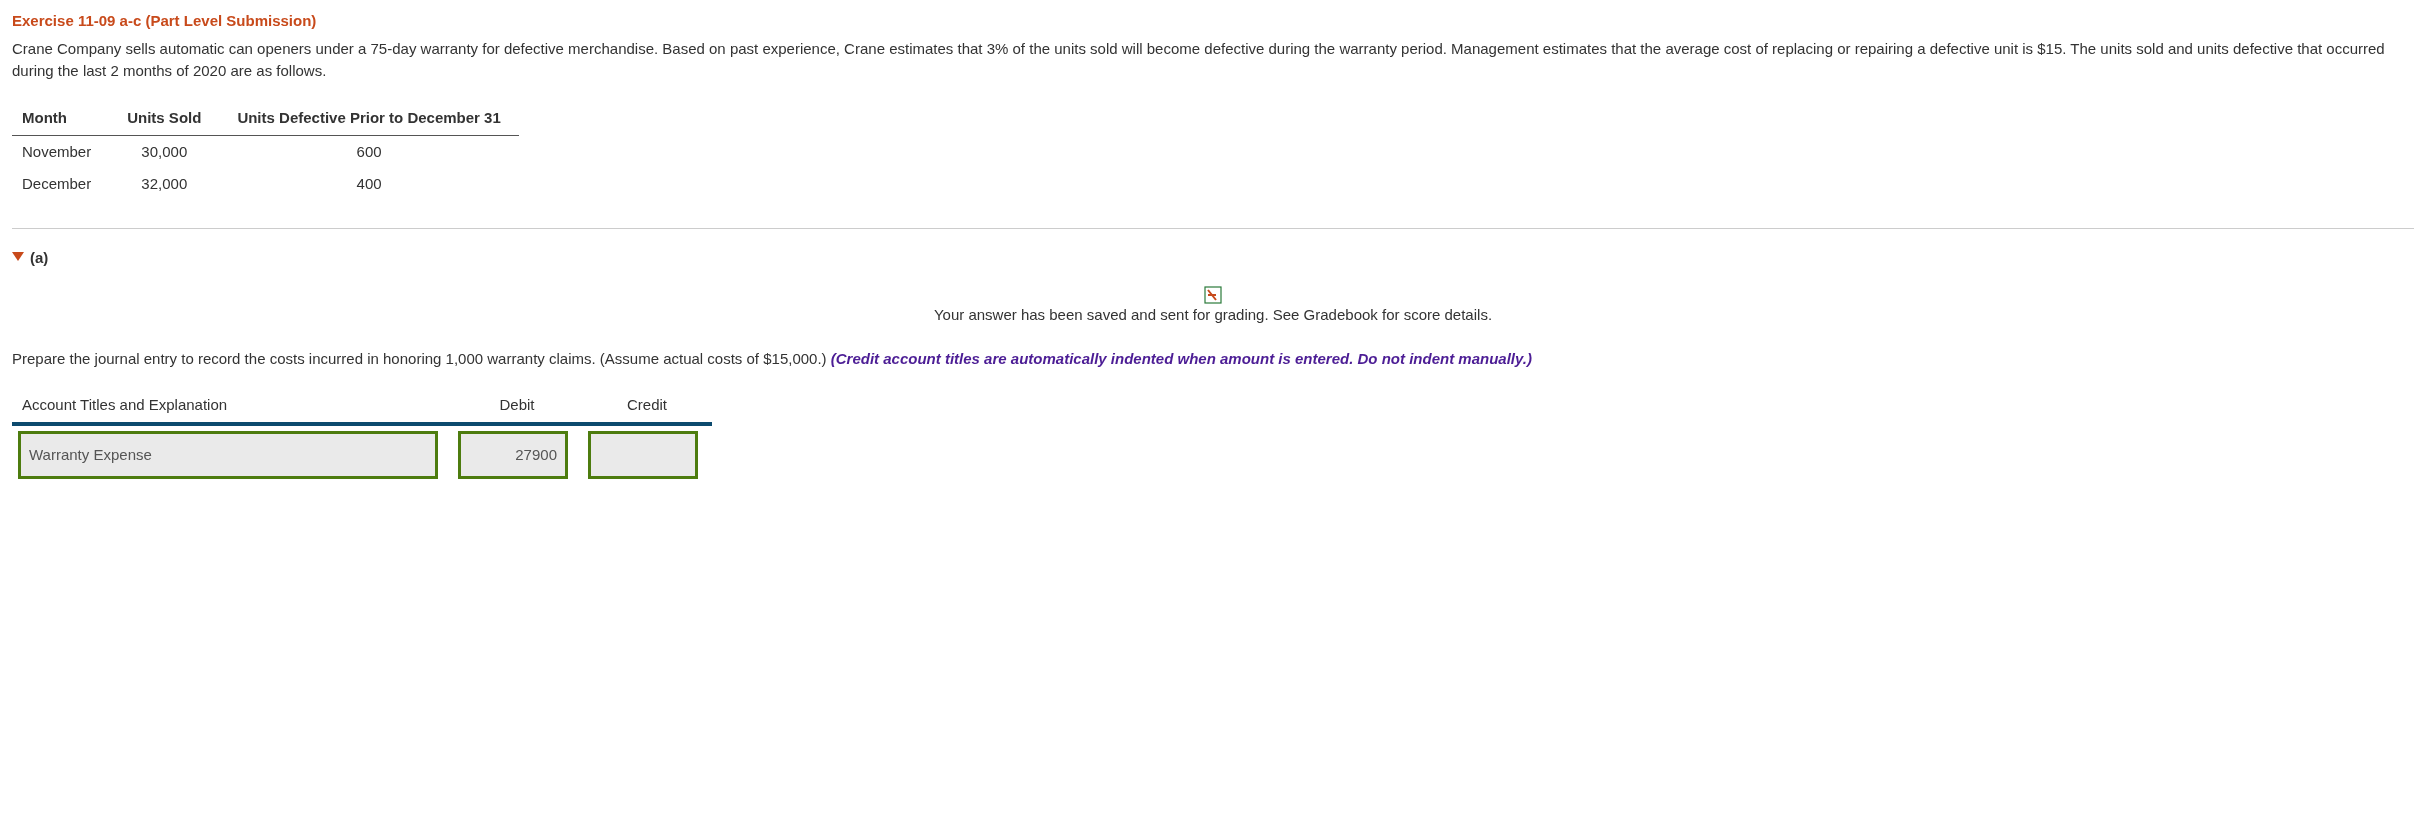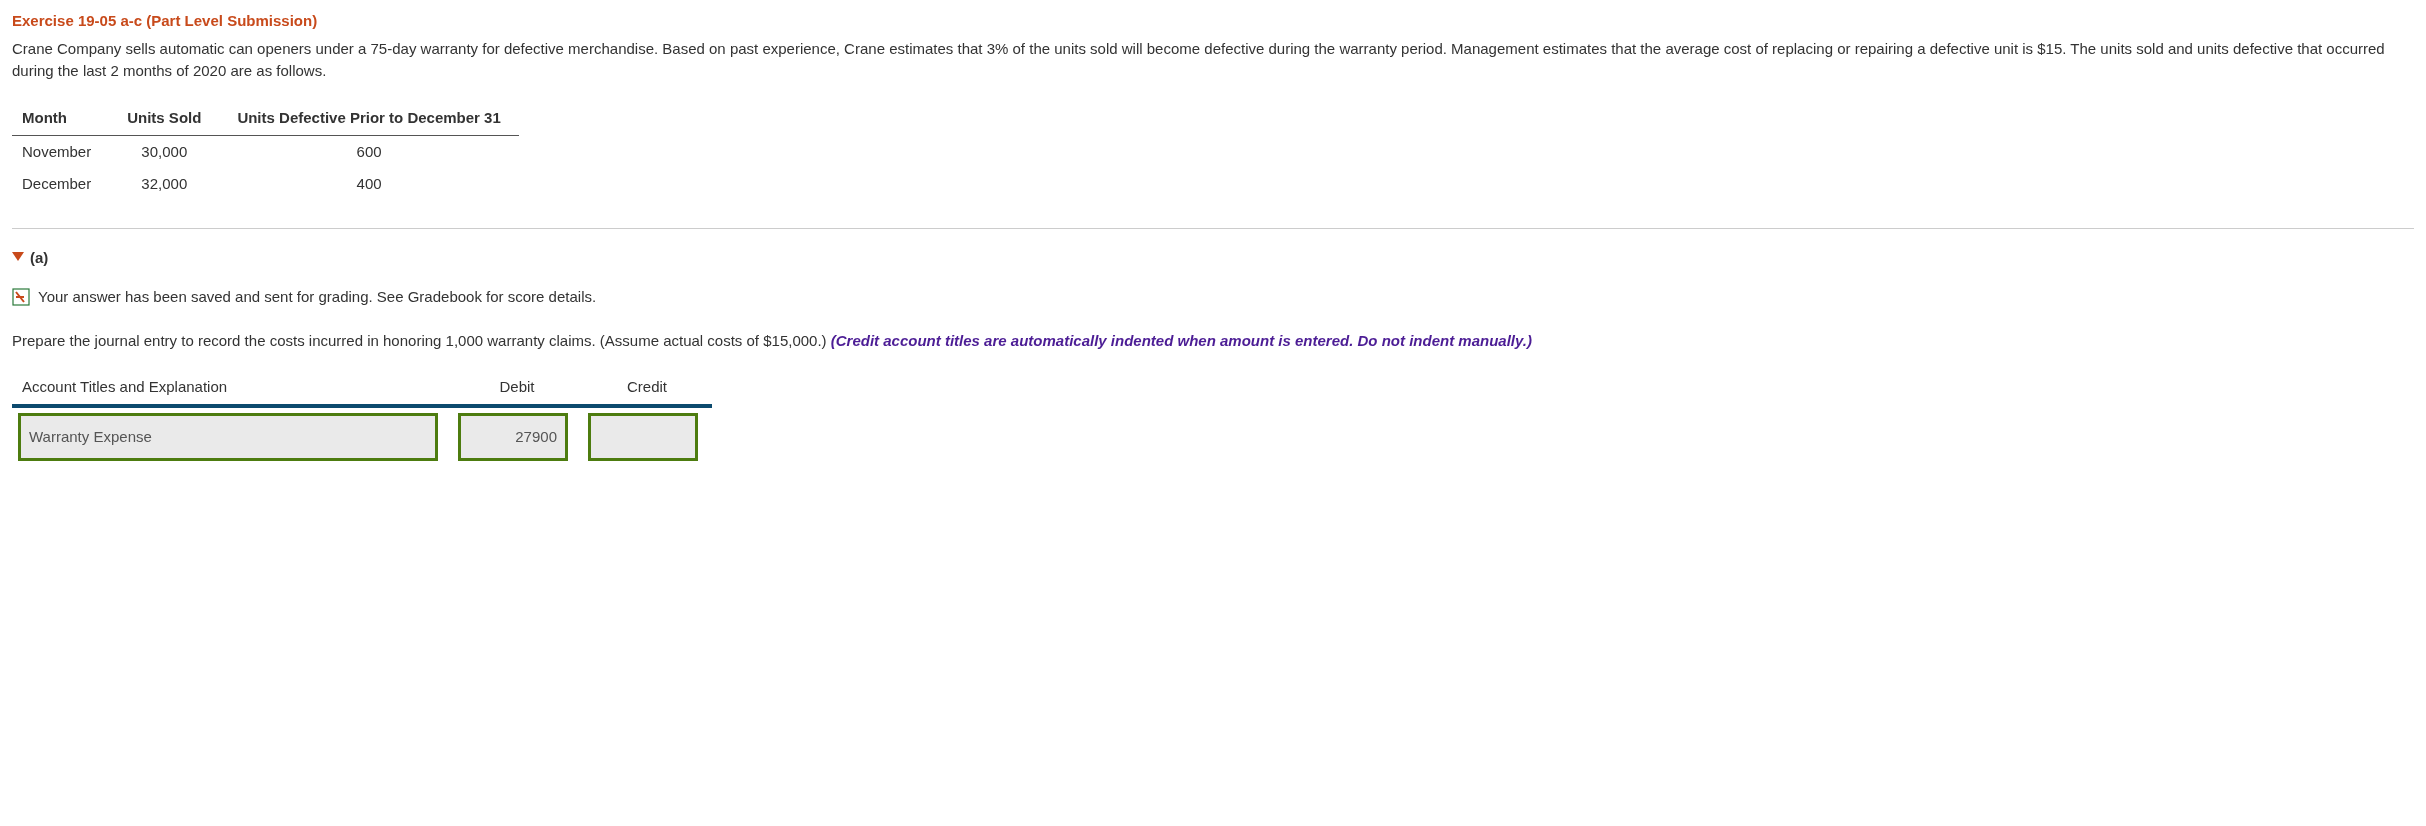--- a/index.html
+++ b/index.html
@@ -50,22 +50,23 @@
       display: flex;
       align-items: center;
       gap: 6px;
     }
     .toggle-icon {
       display: inline-flex;
     }
     .status-row {
       display: flex;
       align-items: center;
-      gap: 8px;
+      gap: 0;
       margin-bottom: 22px;
+      flex-direction: column;
     }
     .status-icon {
       display: inline-flex;
     }
     .instruction-text {
       margin-bottom: 18px;
     }
     .hint-text {
       font-style: italic;
       font-weight: bold;
@@ -107,21 +108,21 @@
       width: 110px;
       text-align: right;
     }
     .caption-row td {
       padding-top: 8px;
     }
   </style>
 </head>
 <body>
 
-<div class="exercise-title">Exercise 19-05 a-c (Part Level Submission)</div>
+<div class="exercise-title">Exercise 11-09 a-c (Part Level Submission)</div>
 
 <div class="problem-text">Crane Company sells automatic can openers under a 75-day warranty for defective merchandise. Based on past experience, Crane estimates that 3% of the units sold will become defective during the warranty period. Management estimates that the average cost of replacing or repairing a defective unit is $15. The units sold and units defective that occurred during the last 2 months of 2020 are as follows.</div>
 
 <table class="data-table">
   <thead>
     <tr>
       <th class="month-col">Month</th>
       <th>Units Sold</th>
       <th>Units Defective Prior to December 31</th>
     </tr>

